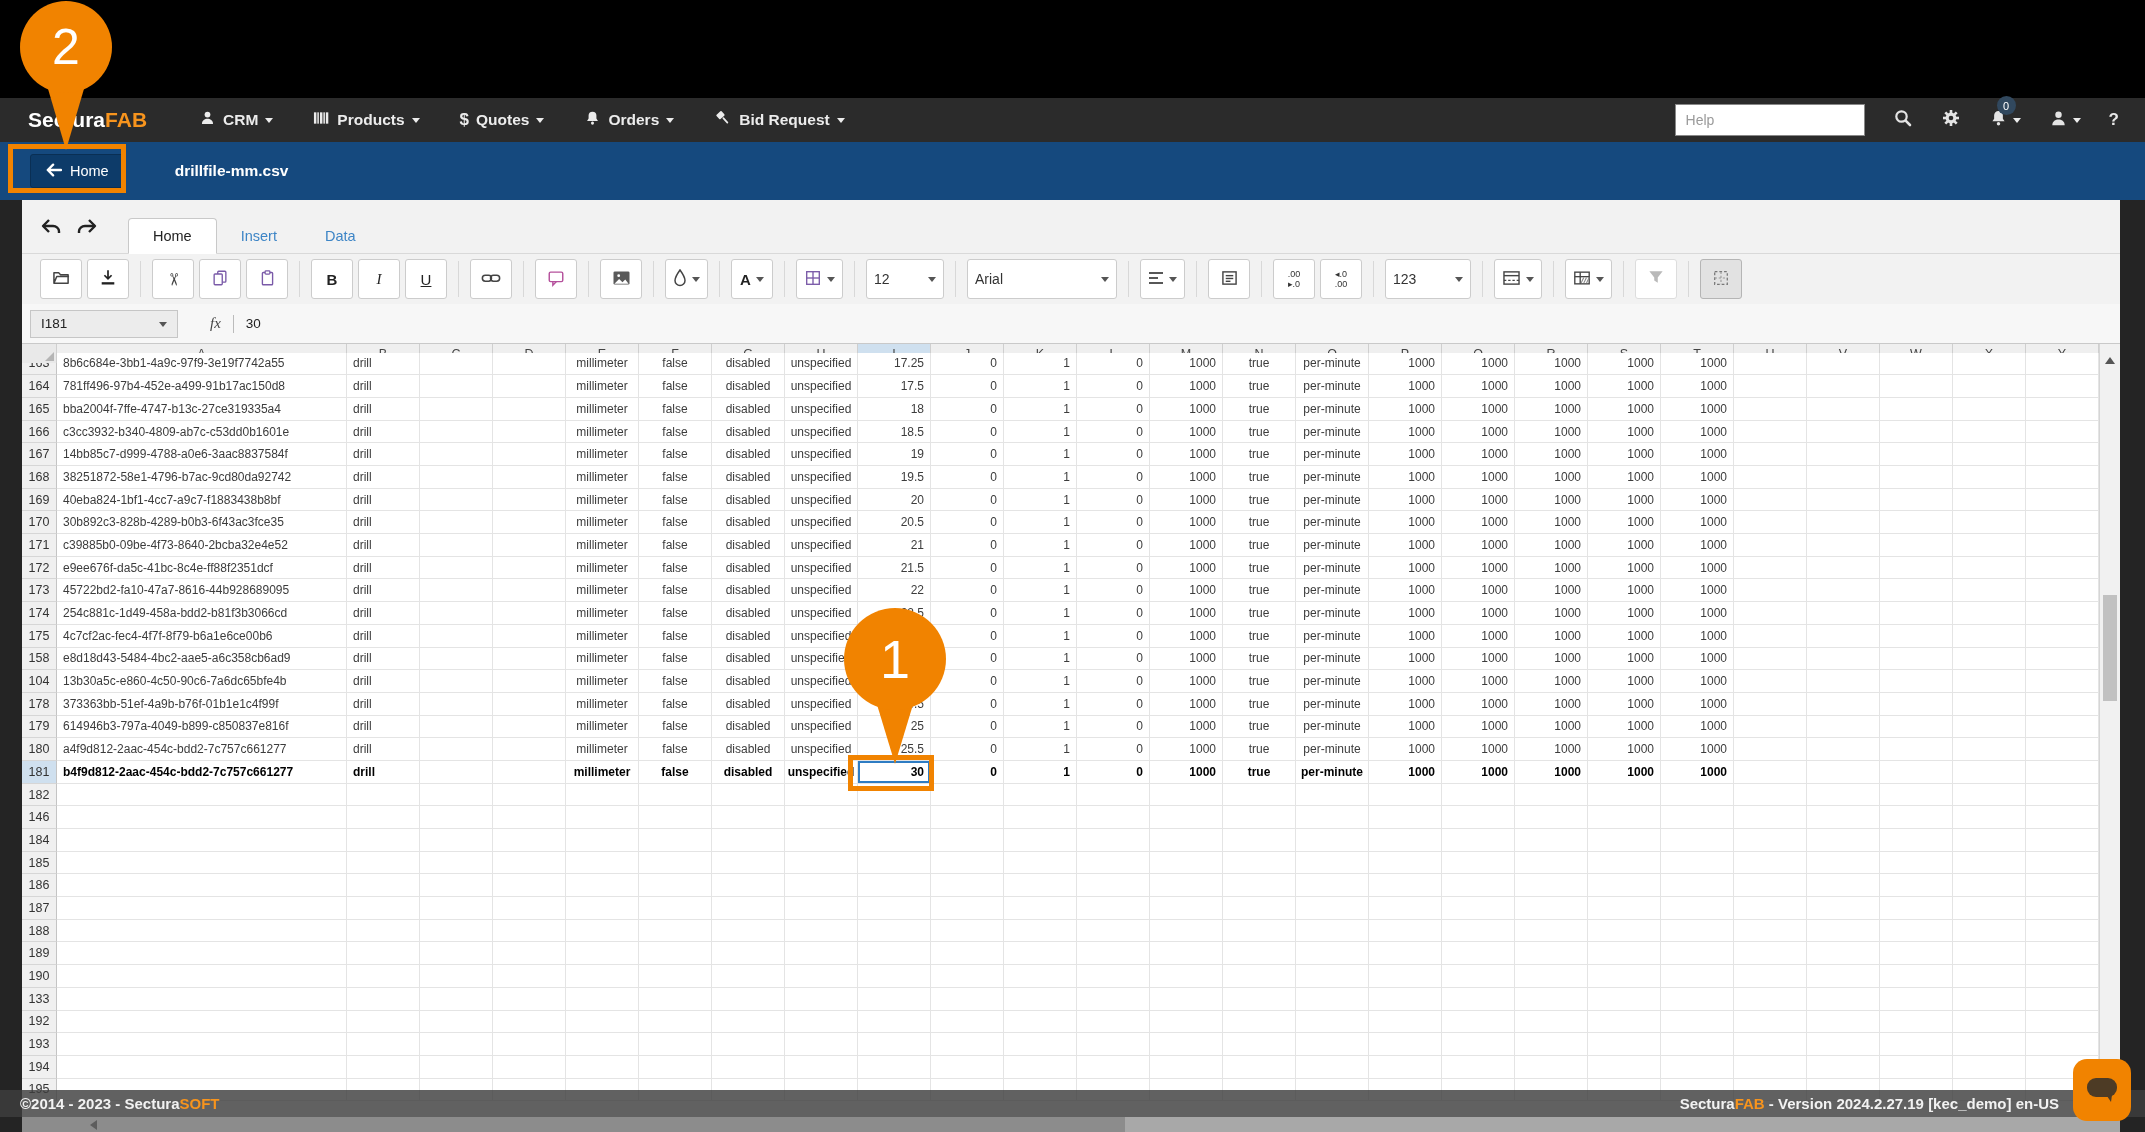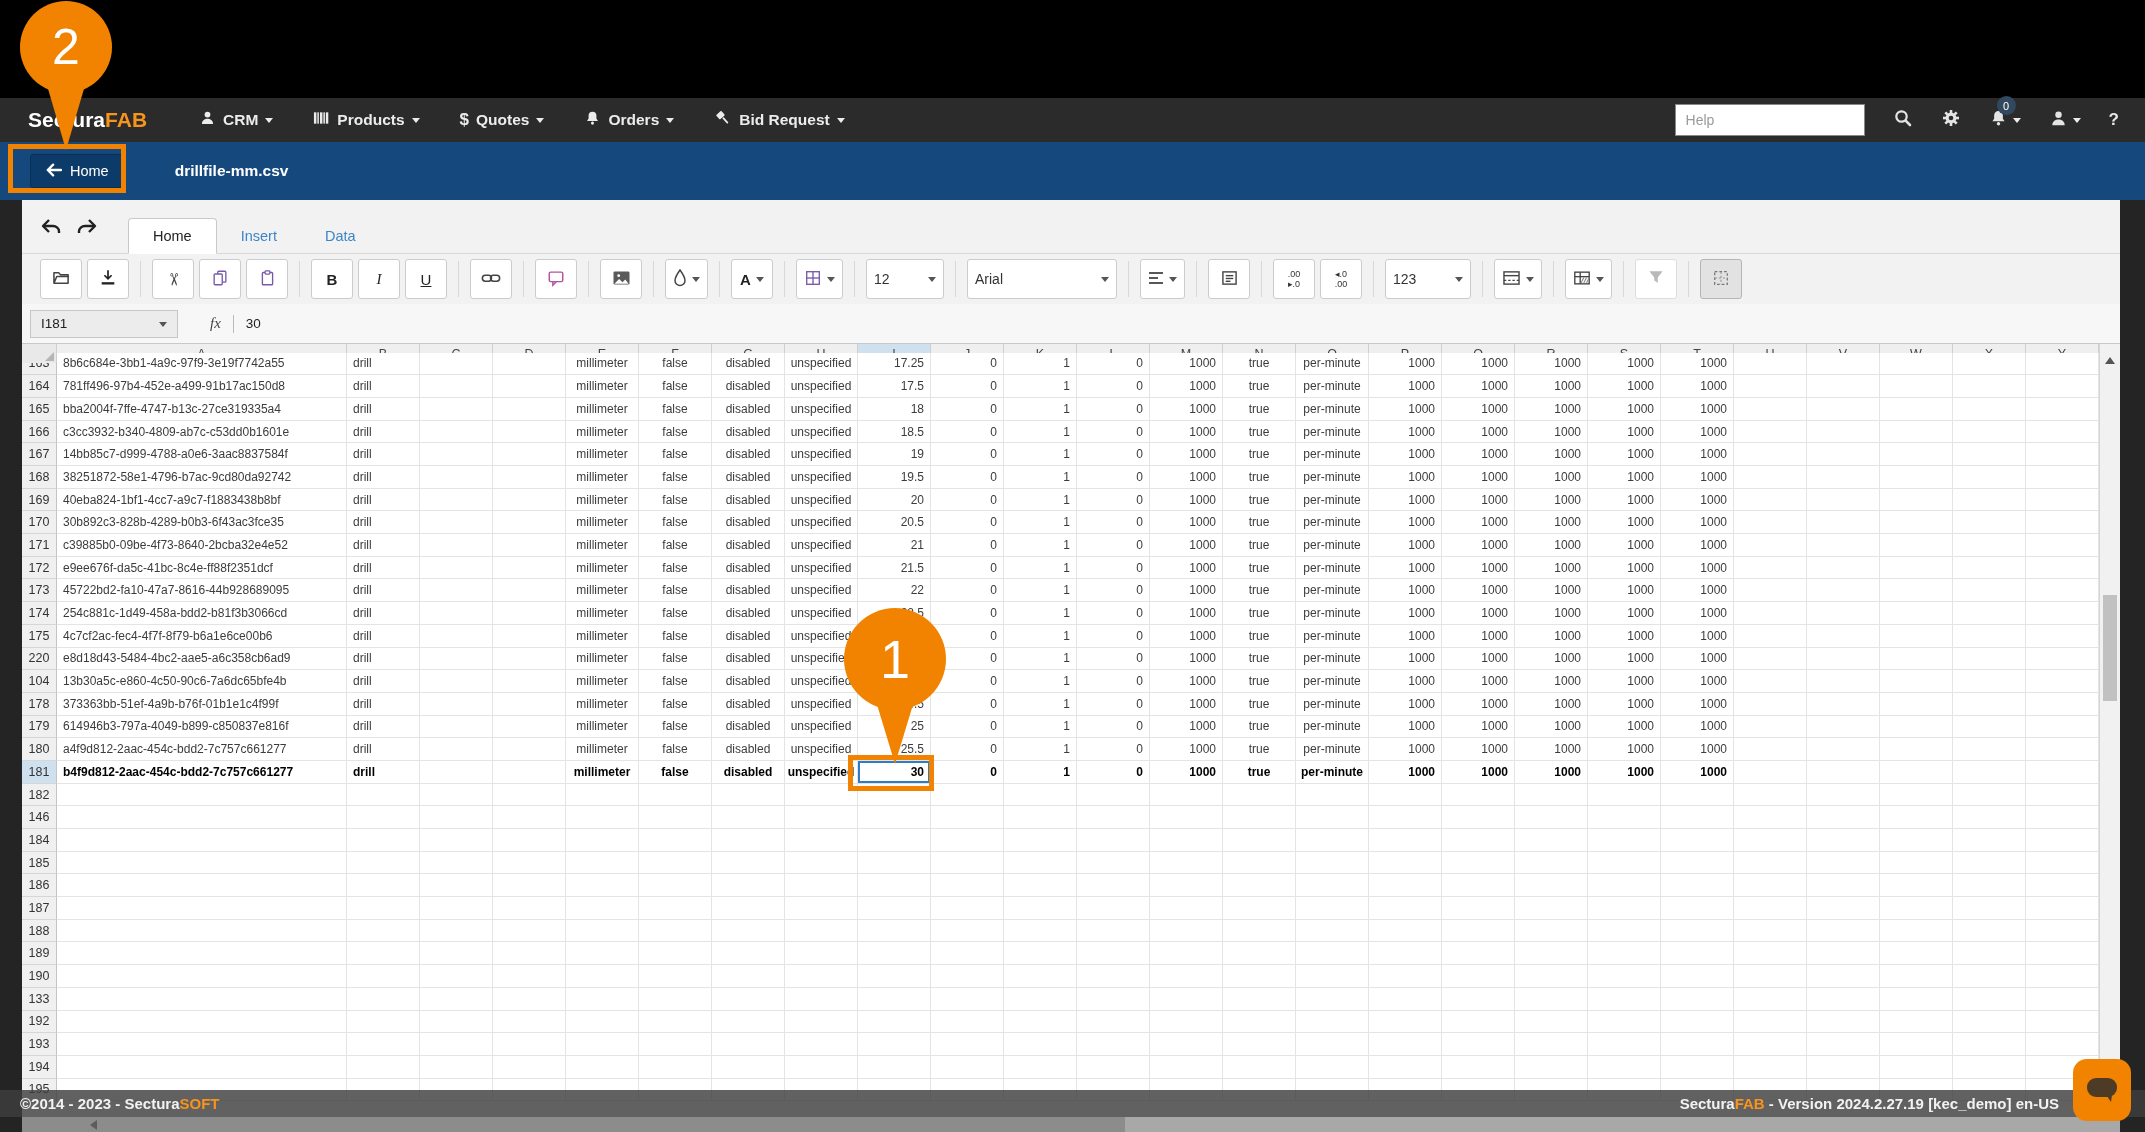--- a/index.html
+++ b/index.html
@@ -770,21 +770,21 @@
           <div class="gc ar" style="width: 73px;">1000</div>
           <div class="gc ar" style="width: 73px;">1000</div>
           <div class="gc ar" style="width: 73px;">1000</div>
           <div class="gc al" style="width: 73px;"></div>
           <div class="gc al" style="width: 73px;"></div>
           <div class="gc al" style="width: 73px;"></div>
           <div class="gc al" style="width: 73px;"></div>
           <div class="gc al" style="width: 73px;"></div>
         </div>
         <div class="gr">
-          <div class="rh">220</div>
+          <div class="rh">158</div>
           <div class="gc al" style="width: 290px;">e8d18d43-5484-4bc2-aae5-a6c358cb6ad9</div>
           <div class="gc al" style="width: 73px;">drill</div>
           <div class="gc al" style="width: 73px;"></div>
           <div class="gc al" style="width: 73px;"></div>
           <div class="gc ac" style="width: 73px;">millimeter</div>
           <div class="gc ac" style="width: 73px;">false</div>
           <div class="gc ac" style="width: 73px;">disabled</div>
           <div class="gc ac" style="width: 73px;">unspecified</div>
           <div class="gc ar" style="width: 73px;">23.5</div>
           <div class="gc ar" style="width: 73px;">0</div>

